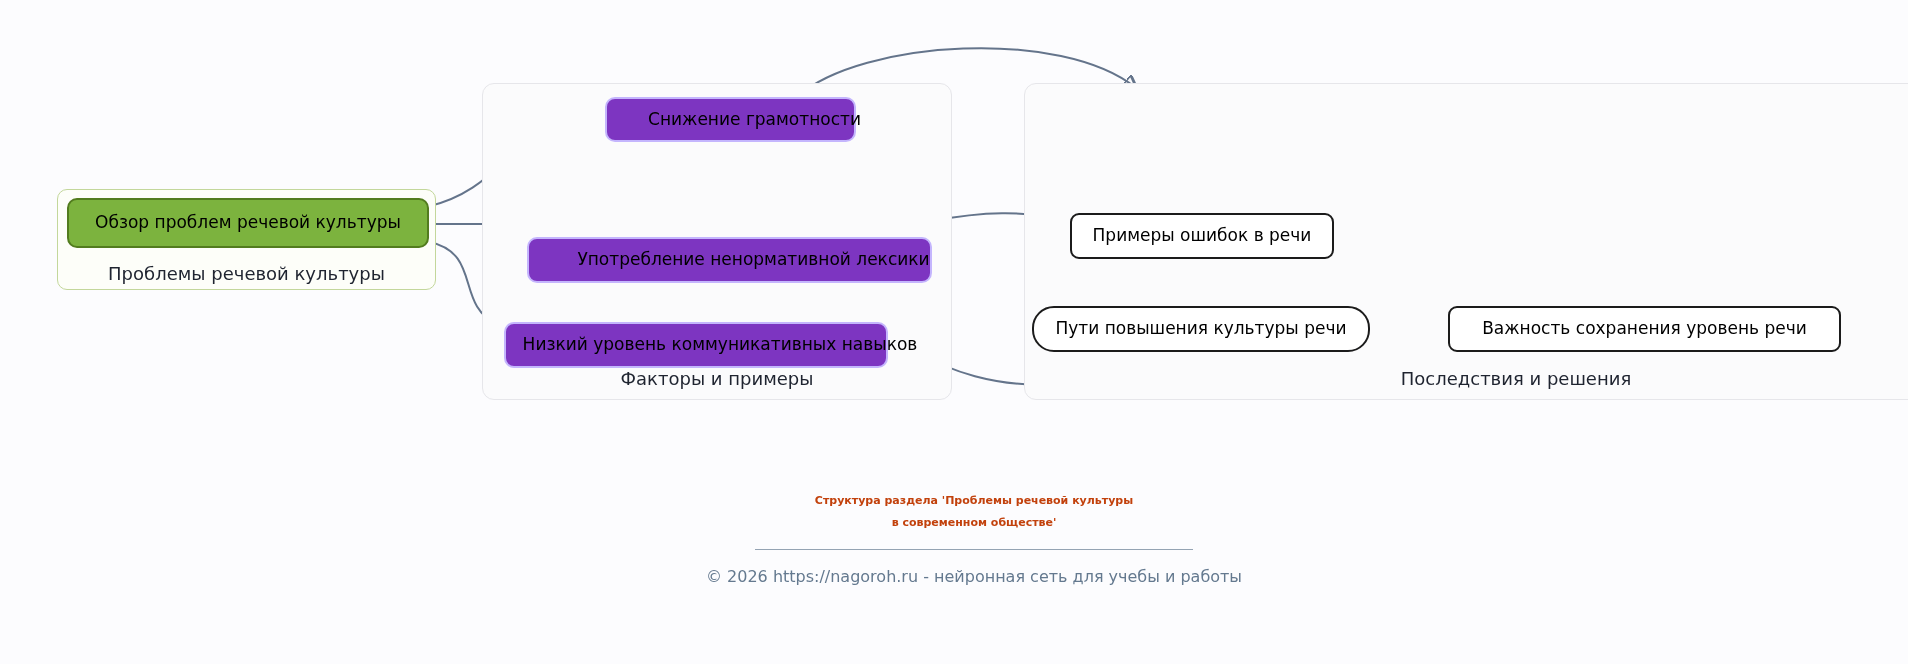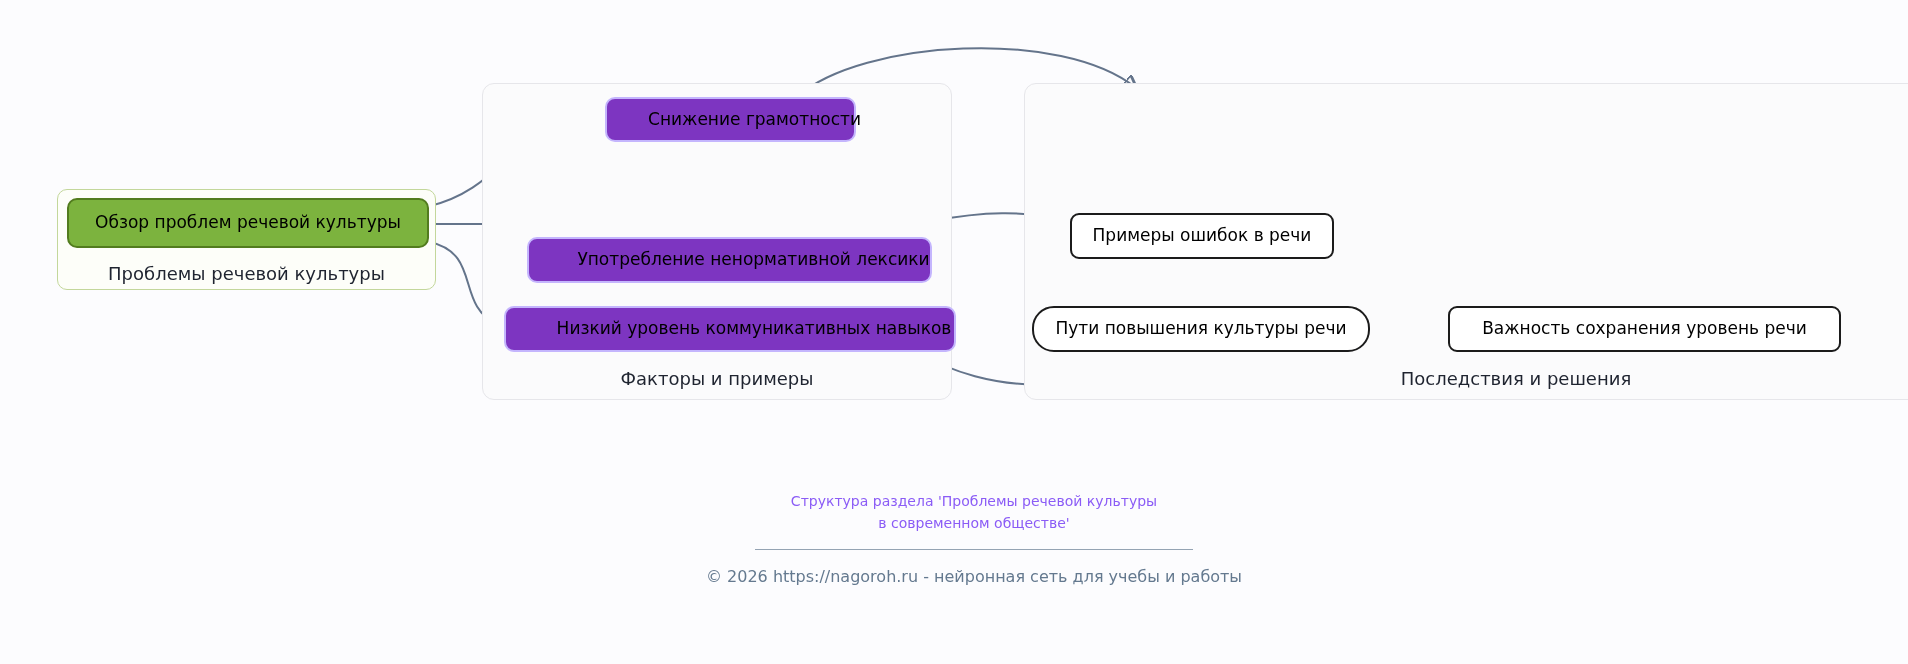--- a/index.html
+++ b/index.html
@@ -63,23 +63,23 @@
     stroke: #64748b;
     stroke-width: 2;
   }
 
   
   .footer-title {
     position: absolute;
     left: 574px; top: 490px;
     width: 800px;
     text-align: center;
-    font-size: 14px;
-    font-weight: normal;
-    color: #8b5cf6;
+    font-size: 11px;
+    font-weight: bold;
+    color: #c2410c;
     line-height: 22px;
   }
   .footer-divider {
     position: absolute;
     left: 755px; top: 549px;
     width: 438px;
     border-top: 1px solid #94a3b3;
   }
   .footer-copyright {
     position: absolute;
@@ -113,21 +113,21 @@
   <div class="group green" style="left:57px; top:189px; width:379px; height:101px;">
     <div class="group-label" style="bottom:5px;">Проблемы речевой культуры</div>
   </div>
   <div class="node green" style="left:67px; top:198px; width:362px; height:50px;">Обзор проблем речевой культуры</div>
 
   <div class="group" style="left:482px; top:83px; width:470px; height:317px;">
     <div class="group-label" style="bottom:10px;">Факторы и примеры</div>
   </div>
   <div class="node purple" style="left:605px; top:97px; width:251px; height:45px;">Снижение грамотности</div>
   <div class="node purple" style="left:527px; top:201px; width:405px; height:46px;margin-top:36px;">Употребление ненормативной лексики</div>
-  <div class="node purple" style="left:504px; top:306px; width:452px; height:46px;">Низкий уровень коммуникативных навыков</div>
+  <div class="node purple" style="left:504px; top:322px; width:384px; height:46px;">Низкий уровень коммуникативных навыков</div>
 
   <div class="group" style="left:1024px; top:83px; width:984px; height:317px;">
     <div class="group-label" style="bottom:10px;">Последствия и решения</div>
   </div>
   <div class="node white" style="left:1070px; top:201px; width:264px; height:46px;margin-top:12px;">Примеры ошибок в речи</div>
   <div class="node white" style="left:1032px; top:306px; width:338px; height:46px;border-radius:22px;">Пути повышения культуры речи</div>
   <div class="node white" style="left:1448px; top:306px; width:393px; height:46px;">Важность сохранения уровень речи</div>
 
   <div class="footer-title">
     <div>Структура раздела 'Проблемы речевой культуры</div>

